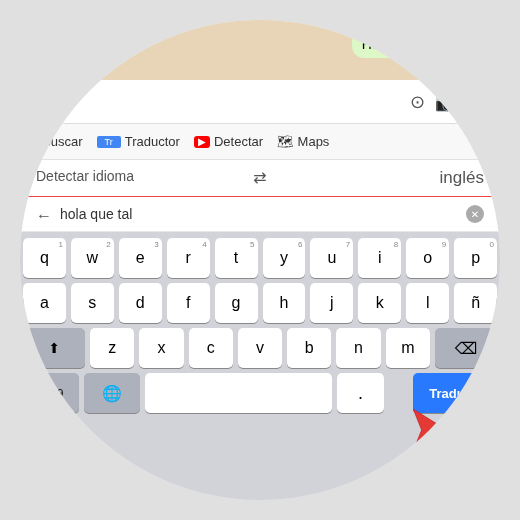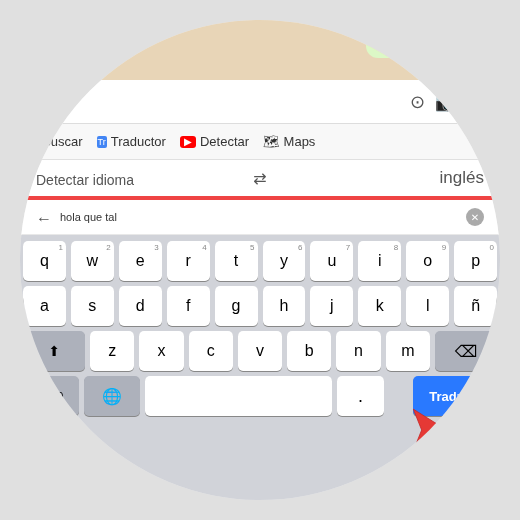--- a/index.html
+++ b/index.html
@@ -37,21 +37,21 @@
       position: absolute;
       right: 60px;
       top: 10px;
       background: #dcf8c6;
       border-radius: 12px 12px 2px 12px;
       padding: 6px 10px;
       font-size: 14px;
       color: #000;
       display: flex;
       align-items: flex-end;
-      gap: 6px;
+      gap: 20px;
     }
 
     .chat-time {
       font-size: 10px;
       color: #888;
       align-self: flex-end;
     }
 
     
     .input-bar {
@@ -106,23 +106,23 @@
     .google-icon { color: #4285f4; font-size: 13px; font-weight: bold; }
 
     
     .translator-area {
       background: #fff;
       flex-shrink: 0;
     }
 
     .translator-lang-row {
       display: flex;
-      align-items: flex-end;
+      align-items: flex-start;
       padding: 8px 16px;
-      border-bottom: 4px solid #ef4444;
+      border-bottom: 1px solid #ef4444;
       gap: 16px;
     }
 
     .lang-detect {
       font-size: 14px;
       color: #555;
       flex: 1;
     }
 
     .lang-arrow {
@@ -146,21 +146,21 @@
       border-bottom: 1px solid #e8e8e8;
     }
 
     .back-arrow {
       color: #555;
       font-size: 16px;
     }
 
     .translator-typed {
       flex: 1;
-      font-size: 11px;
+      font-size: 14px;
       color: #333;
     }
 
     .clear-btn {
       width: 18px;
       height: 18px;
       background: #aaa;
       border-radius: 50%;
       display: flex;
       align-items: center;
@@ -291,21 +291,21 @@
     <span class="input-bar-icon">📷</span>
     <span class="input-bar-icon">🎤</span>
   </div>
 
   <div class="suggestions-bar">
     <div class="suggestion-item">
       <span class="google-icon">G</span>
       <span>Buscar</span>
     </div>
     <div class="suggestion-item">
-      <span style="display:inline-flex;align-items:center;justify-content:center;background:#4285f4;color:white;font-size:9px;padding:1px 1px;border-radius:2px;">Tr</span>
+      <span style="display:inline-flex;align-items:center;justify-content:center;background:#4285f4;color:white;font-size:9px;padding:1px 8px;border-radius:2px;">Tr</span>
       <span>Traductor</span>
     </div>
     <div class="suggestion-item">
       <span style="display:inline-flex;align-items:center;justify-content:center;background:#ff0000;color:white;font-size:10px;width:16px;height:12px;border-radius:3px;">▶</span>
       <span>Detectar</span>
     </div>
     <div class="suggestion-item">
       <span style="font-size:13px;">🗺</span>
       <span>Maps</span>
     </div>

